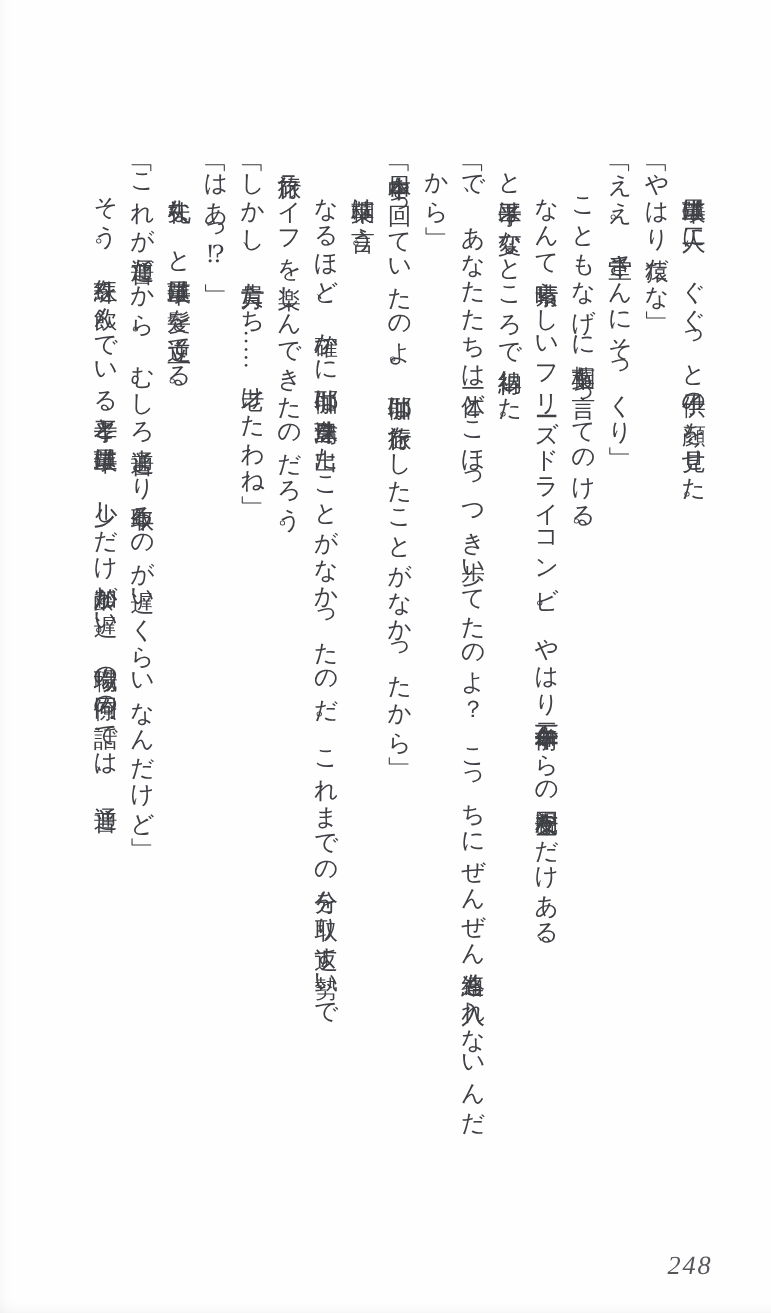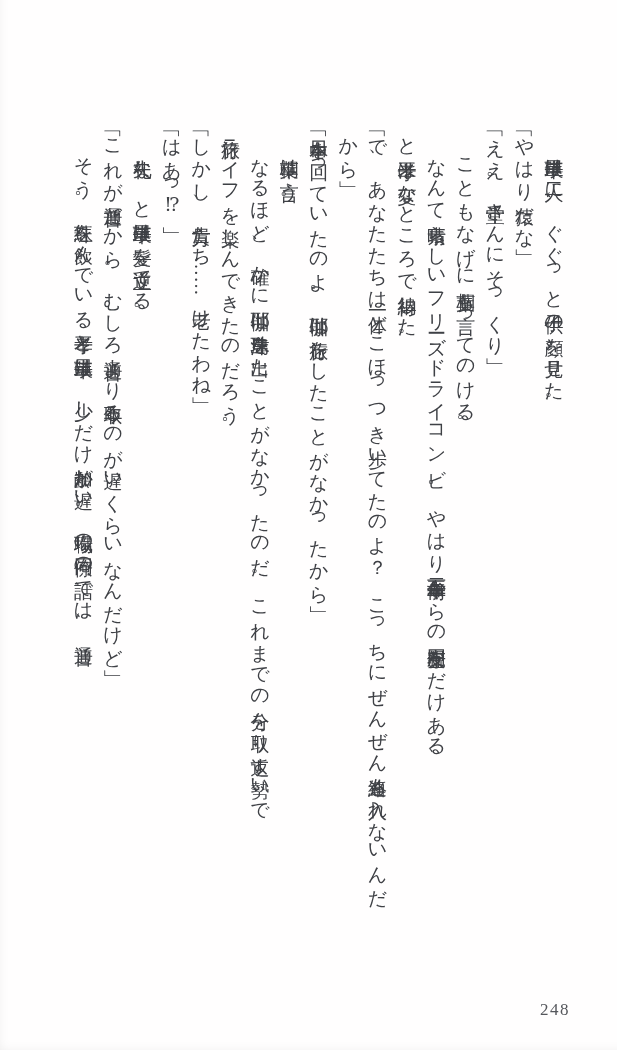--- a/index.html
+++ b/index.html
@@ -37,21 +37,22 @@
   .text-column {
     margin: 0;
     padding: 0;
     line-height: 29.4px;
     white-space: pre; 
   }
   .page-number {
     position: absolute;
     top: 1000px;
     right: 47px;
-    font-size: 17px;
+    font-size: 21px;
+    font-style: italic;
     color: #55575c;
     letter-spacing: 1.5px;
   }
 </style>
 </head>
 <body>
 
 <div class="book-page">
   <div class="text-block">
 

